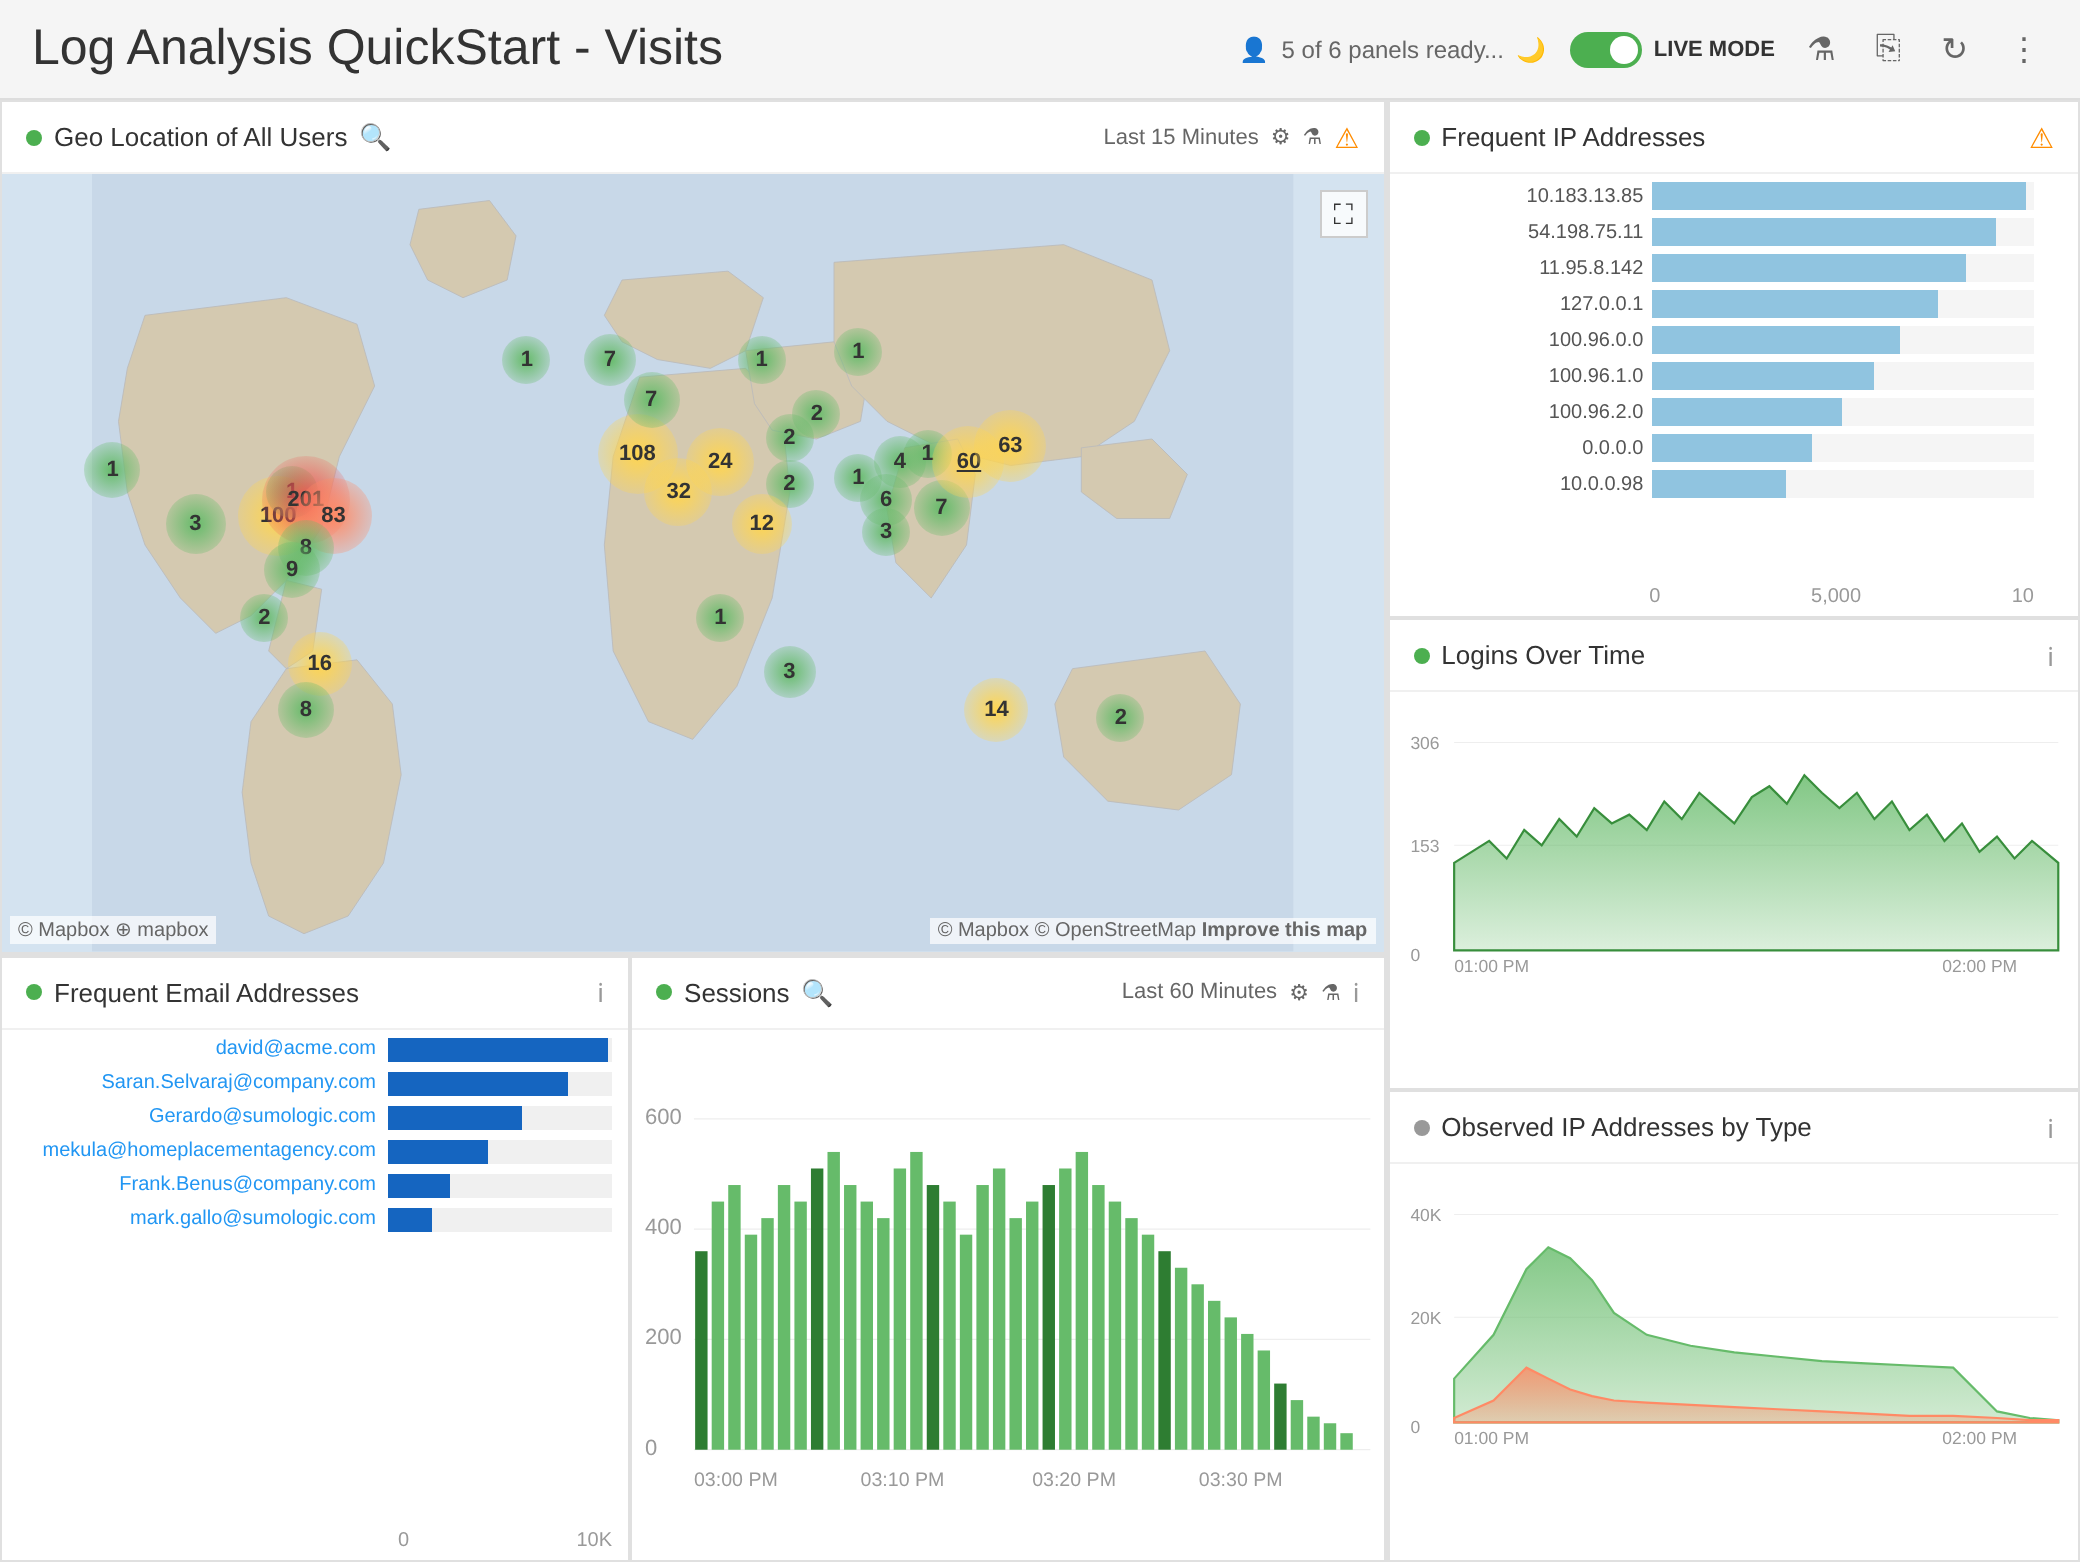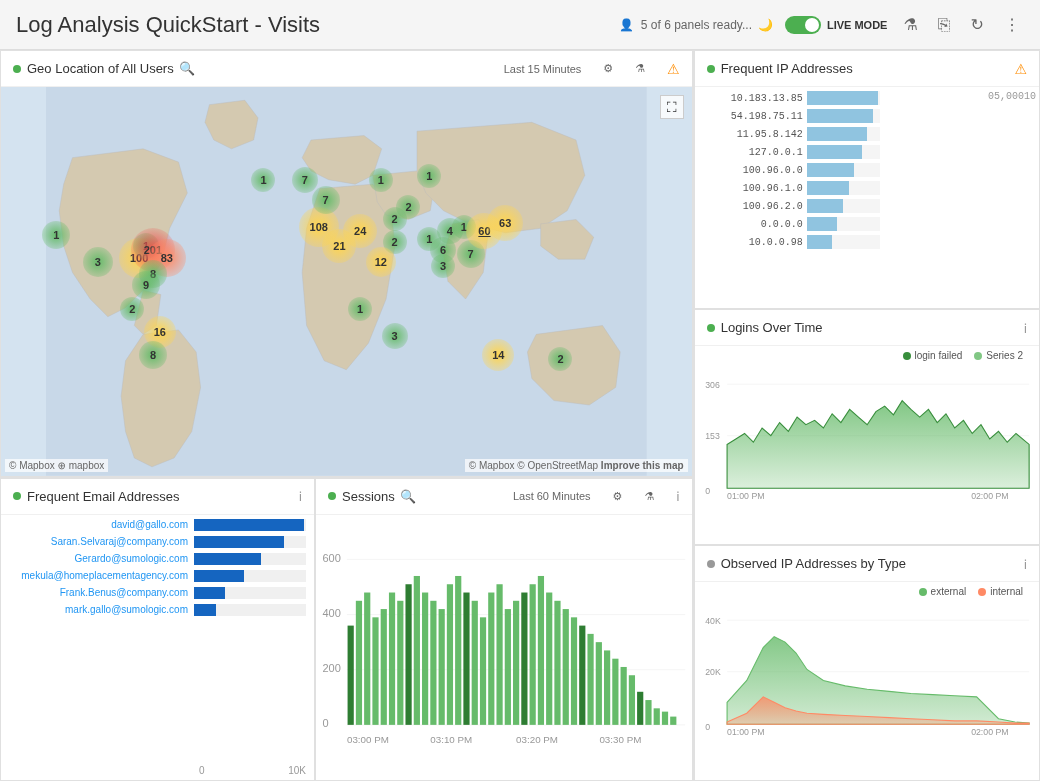--- a/index.html
+++ b/index.html
@@ -8,21 +8,21 @@
     .header {
       background: #f5f5f5;
       border-bottom: 1px solid #ddd;
       padding: 8px 16px;
       display: flex;
       align-items: center;
       justify-content: space-between;
       height: 50px;
     }
     .header-title {
-      font-size: 22px;
+      font-size: 25px;
       font-weight: 400;
       color: #333;
     }
     .header-right {
       display: flex;
       align-items: center;
       gap: 12px;
     }
     .panels-status {
       display: flex;
@@ -78,21 +78,21 @@
       gap: 6px;
       font-weight: 500;
       font-size: 13px;
     }
     .dot { width: 8px; height: 8px; border-radius: 50%; display: inline-block; }
     .dot-green { background: #4caf50; }
     .dot-gray { background: #999; }
     .panel-controls {
       display: flex;
       align-items: center;
-      gap: 22px;
+      gap: 6px;
       color: #666;
       font-size: 11px;
     }
     .warning-icon { color: #ff8c00; font-size: 14px; }
     .info-icon { color: #999; font-size: 13px; cursor: pointer; }
 
     
     .geo-panel {
       grid-column: 1;
       grid-row: 1;
@@ -284,21 +284,21 @@
             <div class="map-marker marker-yellow" style="left: 20%; top: 44%; width: 40px; height: 40px;">100</div>
             <div class="map-marker marker-green" style="left: 21%; top: 41%; width: 26px; height: 26px;">1</div>
             <div class="map-marker marker-red" style="left: 22%; top: 42%; width: 44px; height: 44px;">201</div>
             <div class="map-marker marker-orange" style="left: 24%; top: 44%; width: 38px; height: 38px;">83</div>
             <div class="map-marker marker-green" style="left: 22%; top: 48%; width: 28px; height: 28px;">8</div>
             <div class="map-marker marker-green" style="left: 21%; top: 51%; width: 28px; height: 28px;">9</div>
             <div class="map-marker marker-green" style="left: 19%; top: 57%; width: 24px; height: 24px;">2</div>
             <div class="map-marker marker-yellow" style="left: 23%; top: 63%; width: 32px; height: 32px;">16</div>
             <div class="map-marker marker-green" style="left: 22%; top: 69%; width: 28px; height: 28px;">8</div>
             <div class="map-marker marker-yellow" style="left: 46%; top: 36%; width: 40px; height: 40px;">108</div>
-            <div class="map-marker marker-yellow" style="left: 49%; top: 41%; width: 34px; height: 34px;">21</div>
+            <div class="map-marker marker-yellow" style="left: 49%; top: 41%; width: 34px; height: 34px;">32</div>
             <div class="map-marker marker-yellow" style="left: 52%; top: 37%; width: 34px; height: 34px;">24</div>
             <div class="map-marker marker-green" style="left: 47%; top: 29%; width: 28px; height: 28px;">7</div>
             <div class="map-marker marker-green" style="left: 57%; top: 34%; width: 24px; height: 24px;">2</div>
             <div class="map-marker marker-green" style="left: 59%; top: 31%; width: 24px; height: 24px;">2</div>
             <div class="map-marker marker-green" style="left: 57%; top: 40%; width: 24px; height: 24px;">2</div>
             <div class="map-marker marker-yellow" style="left: 55%; top: 45%; width: 30px; height: 30px;">12</div>
             <div class="map-marker marker-green" style="left: 62%; top: 39%; width: 24px; height: 24px;">1</div>
             <div class="map-marker marker-green" style="left: 65%; top: 37%; width: 26px; height: 26px;">4</div>
             <div class="map-marker marker-green" style="left: 64%; top: 42%; width: 26px; height: 26px;">6</div>
             <div class="map-marker marker-green" style="left: 64%; top: 46%; width: 24px; height: 24px;">3</div>
@@ -334,21 +334,21 @@
         <div class="panel-header">
           <div class="panel-title">
             <span class="dot dot-green"></span>
             <span>Frequent Email Addresses</span>
           </div>
           <span class="info-icon">ℹ</span>
         </div>
         <div style="display:flex;flex-direction:column;height:calc(100% - 36px);padding:4px 8px;">
           <div id="email-bars" style="flex:1;">
           <div class="hbar-row">
-    <div class="hbar-label">david@gallo.com</div>
+    <div class="hbar-label">david@acme.com</div>
     <div class="hbar-track">
       <div class="hbar-fill" style="width:98%;"></div>
     </div>
   </div>
               <div class="hbar-row">
     <div class="hbar-label">Saran.Selvaraj@company.com</div>
     <div class="hbar-track">
       <div class="hbar-fill" style="width:80%;"></div>
     </div>
   </div>
@@ -468,21 +468,21 @@
   <div style="display:flex; flex-direction:column; flex:1;">
 
     <div class="panel" style="flex:1.1; border-bottom:1px solid #e0e0e0;">
       <div class="panel-header">
         <div class="panel-title">
           <span class="dot dot-green"></span>
           <span>Frequent IP Addresses</span>
         </div>
         <span class="warning-icon">⚠</span>
       </div>
-      <div style="padding:4px 3px;height:calc(100% - 36px);display:flex;flex-direction:row;font-family:Liberation Mono, monospace;">
+      <div style="padding:4px 22px;height:calc(100% - 36px);display:flex;flex-direction:column;">
         <div id="ip-bars" style="flex:1;">
         <div class="bar-row">
     <div class="bar-label">10.183.13.85</div>
     <div class="bar-track">
       <div class="bar-fill" style="width:98%;"></div>
     </div>
   </div>
             <div class="bar-row">
     <div class="bar-label">54.198.75.11</div>
     <div class="bar-track">
@@ -542,30 +542,20 @@
 
     <div class="panel" style="flex:1; border-bottom:1px solid #e0e0e0;">
       <div class="panel-header">
         <div class="panel-title">
           <span class="dot dot-green"></span>
           <span>Logins Over Time</span>
         </div>
         <span class="info-icon">ℹ</span>
       </div>
       <div style="padding:4px 8px;height:calc(100% - 36px);position:relative;">
-        <div class="chart-legend" style="margin-bottom:2px;">
-          <div class="legend-item">
-            <div class="legend-dot" style="background:#388e3c;"></div>
-            <span>login failed</span>
-          </div>
-          <div class="legend-item">
-            <div class="legend-dot" style="background:#81c784;"></div>
-            <span>Series 2</span>
-          </div>
-        </div>
         <svg viewBox="0 0 300 110" style="width:100%;height:80%;">
 
           <text x="2" y="8" font-size="8" fill="#999">306</text>
           <text x="2" y="55" font-size="8" fill="#999">153</text>
           <text x="2" y="105" font-size="8" fill="#999">0</text>
 
           <line x1="22" y1="5" x2="298" y2="5" stroke="#eee" stroke-width="0.5"></line>
           <line x1="22" y1="52" x2="298" y2="52" stroke="#eee" stroke-width="0.5"></line>
           <line x1="22" y1="100" x2="298" y2="100" stroke="#eee" stroke-width="0.5"></line>
 
@@ -585,30 +575,20 @@
 
     <div class="panel" style="flex:1;">
       <div class="panel-header">
         <div class="panel-title">
           <span class="dot dot-gray"></span>
           <span>Observed IP Addresses by Type</span>
         </div>
         <span class="info-icon">ℹ</span>
       </div>
       <div style="padding:4px 8px;height:calc(100% - 36px);position:relative;">
-        <div class="chart-legend" style="margin-bottom:2px;">
-          <div class="legend-item">
-            <div class="legend-dot" style="background:#66bb6a;"></div>
-            <span>external</span>
-          </div>
-          <div class="legend-item">
-            <div class="legend-dot" style="background:#ff8a65;"></div>
-            <span>internal</span>
-          </div>
-        </div>
         <svg viewBox="0 0 300 110" style="width:100%;height:80%;">
 
           <text x="2" y="8" font-size="8" fill="#999">40K</text>
           <text x="2" y="55" font-size="8" fill="#999">20K</text>
           <text x="2" y="105" font-size="8" fill="#999">0</text>
 
           <line x1="22" y1="5" x2="298" y2="5" stroke="#eee" stroke-width="0.5"></line>
           <line x1="22" y1="52" x2="298" y2="52" stroke="#eee" stroke-width="0.5"></line>
           <line x1="22" y1="100" x2="298" y2="100" stroke="#eee" stroke-width="0.5"></line>
 

